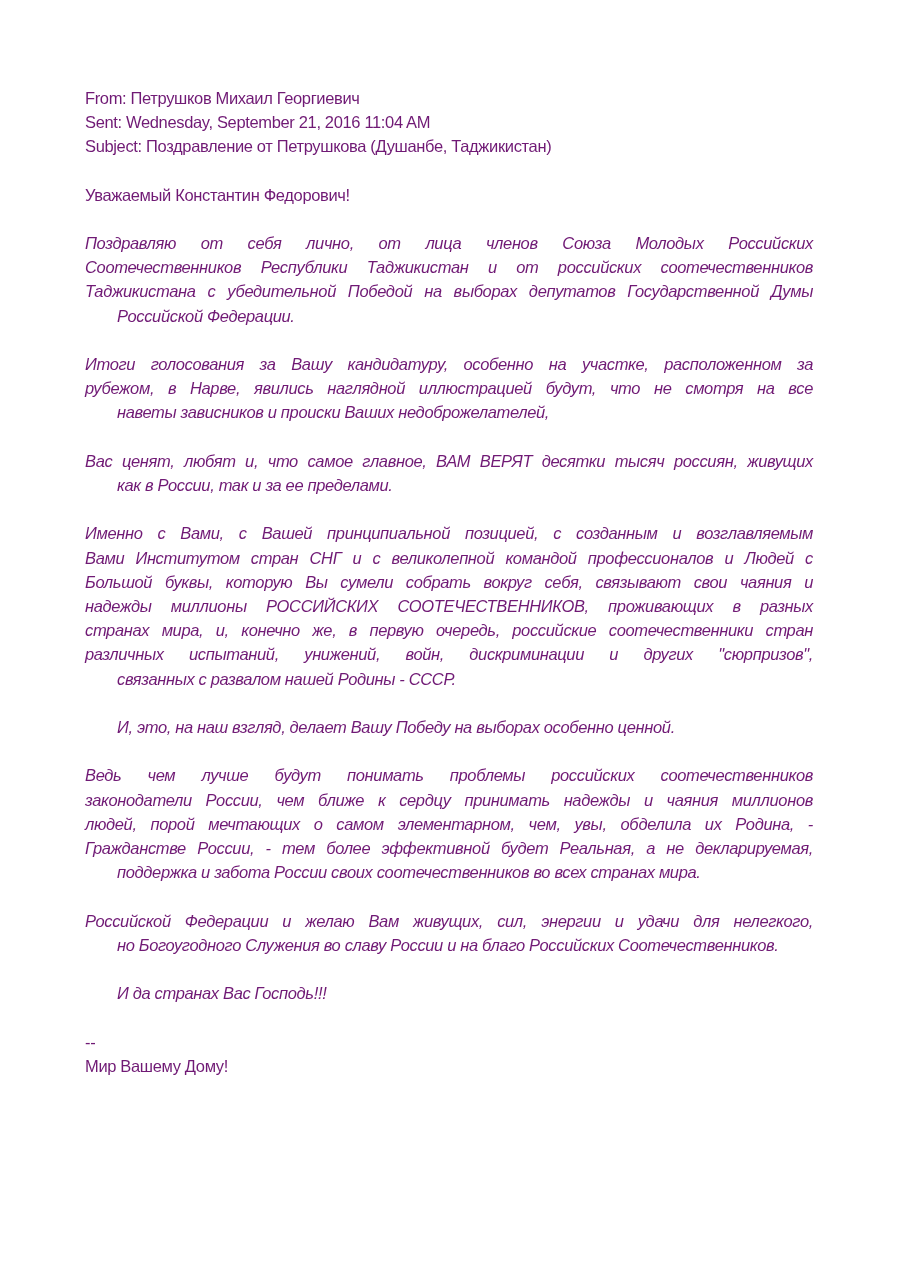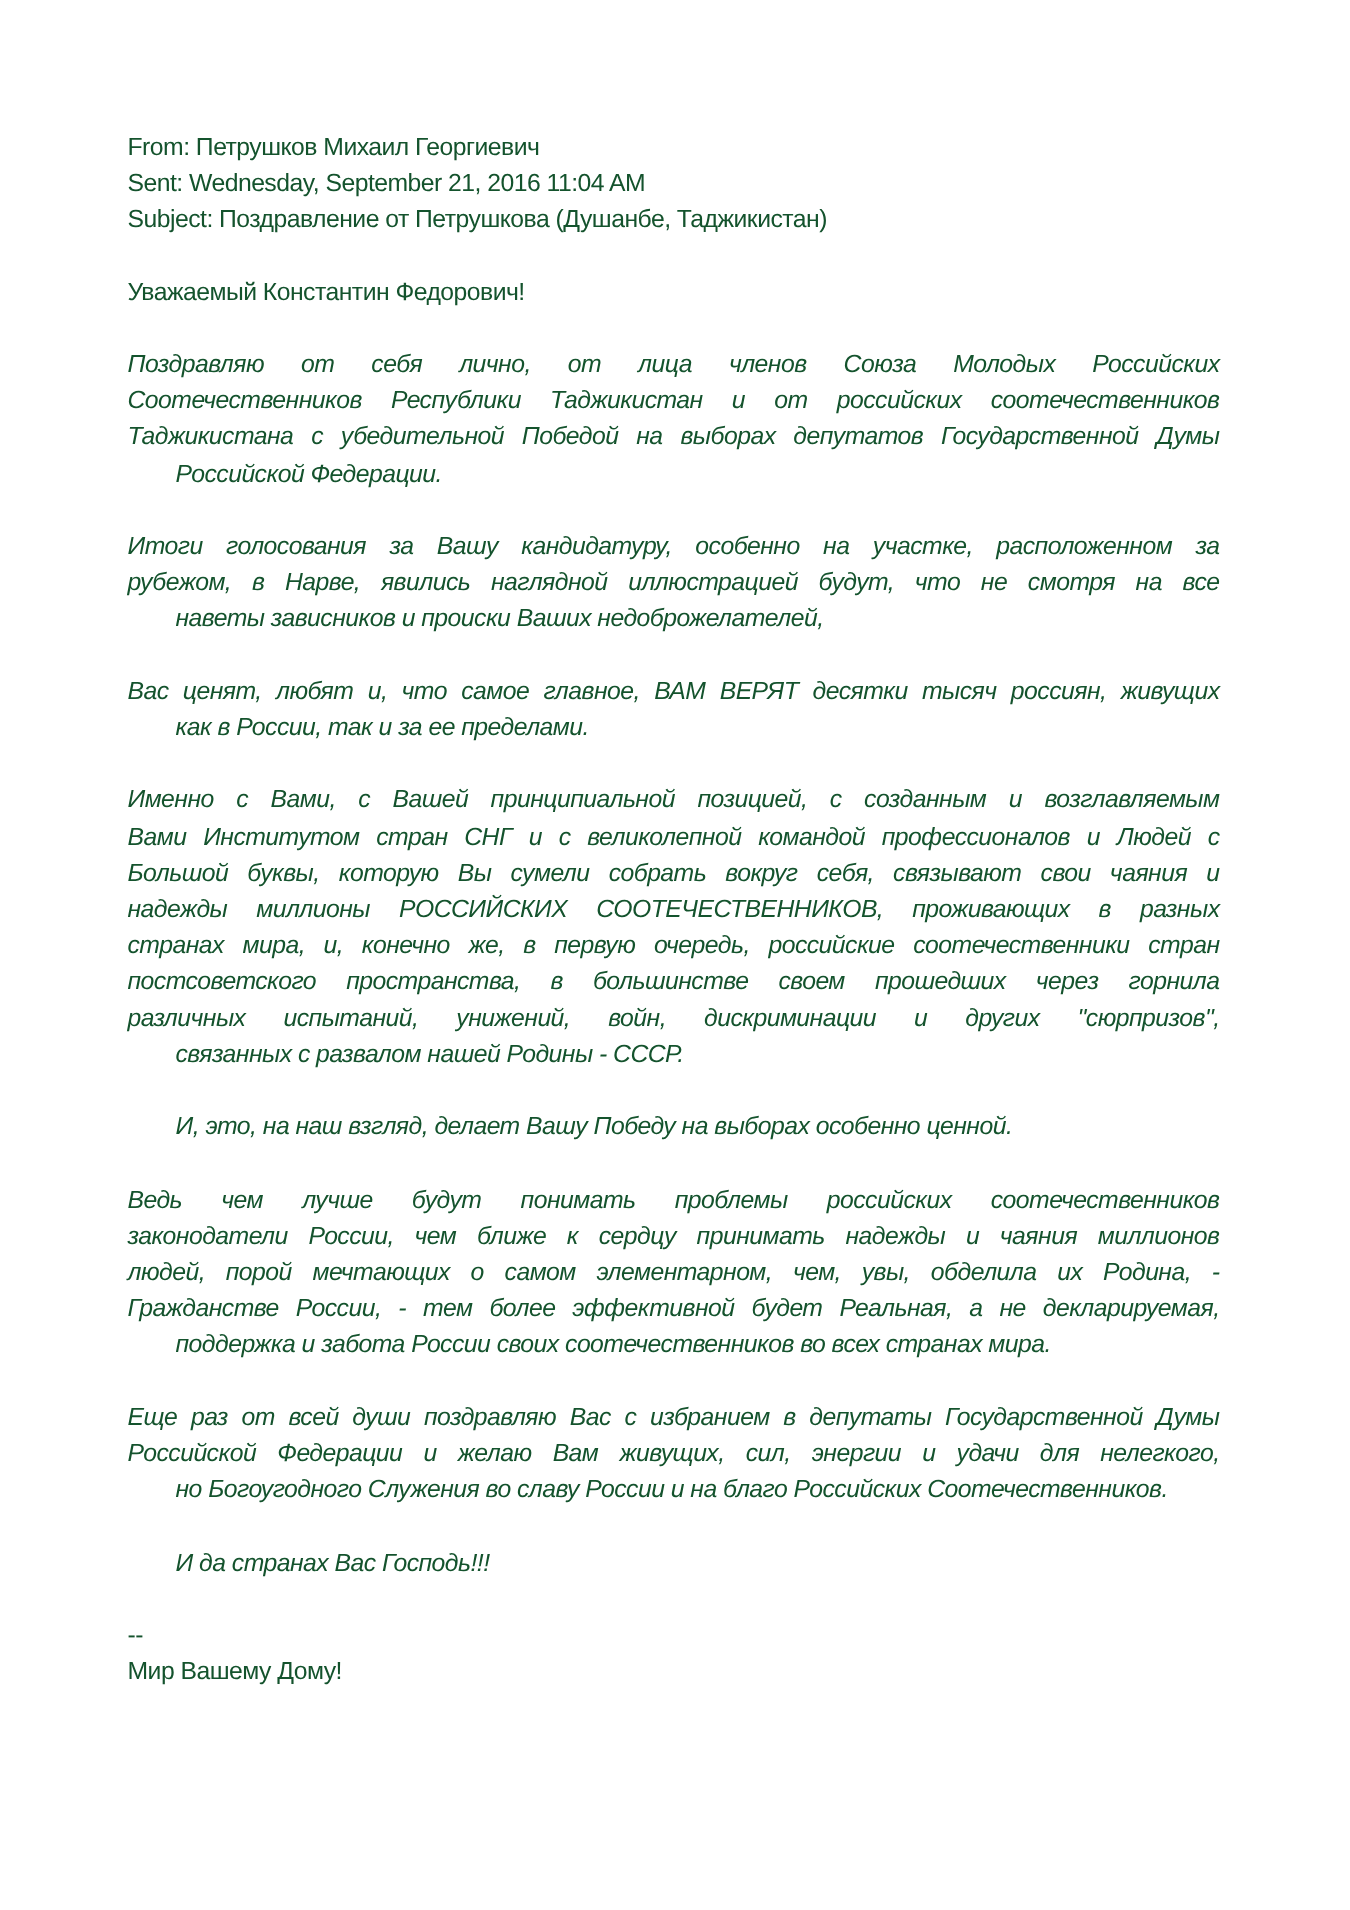--- a/index.html
+++ b/index.html
@@ -1,20 +1,20 @@
 <!DOCTYPE html>
 <html><head>
 <meta charset="utf-8">
 <style>
   html, body { margin: 0; padding: 0; background: #ffffff; }
   body { width: 900px; height: 1273px; position: relative; overflow: hidden; }
   .page {
     position: absolute; left: 85px; top: 86px; width: 728px;
     font-family: "Liberation Sans", "DejaVu Sans", sans-serif;
-    font-size: 16.5px; line-height: 24.2px; color: #14532d;
+    font-size: 16.5px; line-height: 24.2px; color: #701a75;
     letter-spacing: -0.35px;
   }
   .hdr div { white-space: nowrap; }
   .hdr { margin-bottom: 24px; }
   p { margin: 0 0 24.2px 0; }
   .line { display: block; text-align: justify; text-align-last: justify; white-space: normal; font-style: italic; }
   .line.last { text-align-last: left; margin-left: 32px; }
   .sig-sep { margin: 0; }
 </style>
 </head>
@@ -46,39 +46,37 @@
     <span class="line">Вас ценят, любят и, что самое главное, ВАМ ВЕРЯТ десятки тысяч россиян, живущих</span>
     <span class="line last">как в России, так и за ее пределами.</span>
   </p>
 
   <p>
     <span class="line">Именно с Вами, с Вашей принципиальной позицией, с созданным и возглавляемым</span>
     <span class="line">Вами Институтом стран СНГ и с великолепной командой профессионалов и Людей с</span>
     <span class="line">Большой буквы, которую Вы сумели собрать вокруг себя, связывают свои чаяния и</span>
     <span class="line">надежды миллионы РОССИЙСКИХ СООТЕЧЕСТВЕННИКОВ, проживающих в разных</span>
     <span class="line">странах мира, и, конечно же, в первую очередь, российские соотечественники стран</span>
-    <span class="line">постсоветского пространства, в большинстве своем прошедших через горнила</span>
     <span class="line">различных испытаний, унижений, войн, дискриминации и других "сюрпризов",</span>
     <span class="line last">связанных с развалом нашей Родины - СССР.</span>
   </p>
 
   <p>
     <span class="line last">И, это, на наш взгляд, делает Вашу Победу на выборах особенно ценной.</span>
   </p>
 
   <p>
     <span class="line">Ведь чем лучше будут понимать проблемы российских соотечественников</span>
     <span class="line">законодатели России, чем ближе к сердцу принимать надежды и чаяния миллионов</span>
     <span class="line">людей, порой мечтающих о самом элементарном, чем, увы, обделила их Родина, -</span>
     <span class="line">Гражданстве России, - тем более эффективной будет Реальная, а не декларируемая,</span>
     <span class="line last">поддержка и забота России своих соотечественников во всех странах мира.</span>
   </p>
 
   <p>
-    <span class="line">Еще раз от всей души поздравляю Вас с избранием в депутаты Государственной Думы</span>
     <span class="line">Российской Федерации и желаю Вам живущих, сил, энергии и удачи для нелегкого,</span>
     <span class="line last">но Богоугодного Служения во славу России и на благо Российских Соотечественников.</span>
   </p>
 
   <p>
     <span class="line last">И да странах Вас Господь!!!</span>
   </p>
 
   <div class="sig-sep">--</div>
   <div>Мир Вашему Дому!</div>

